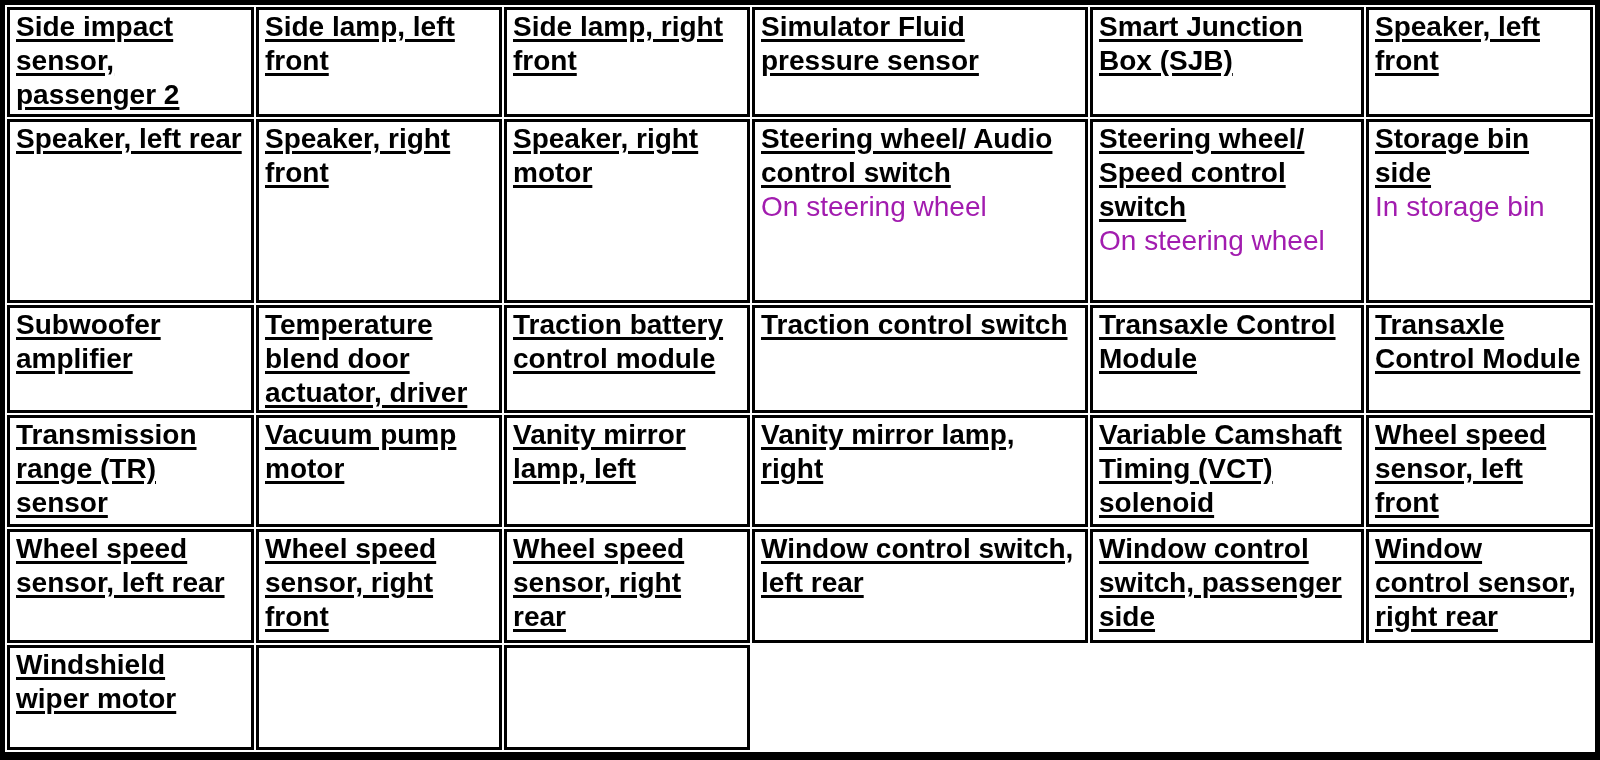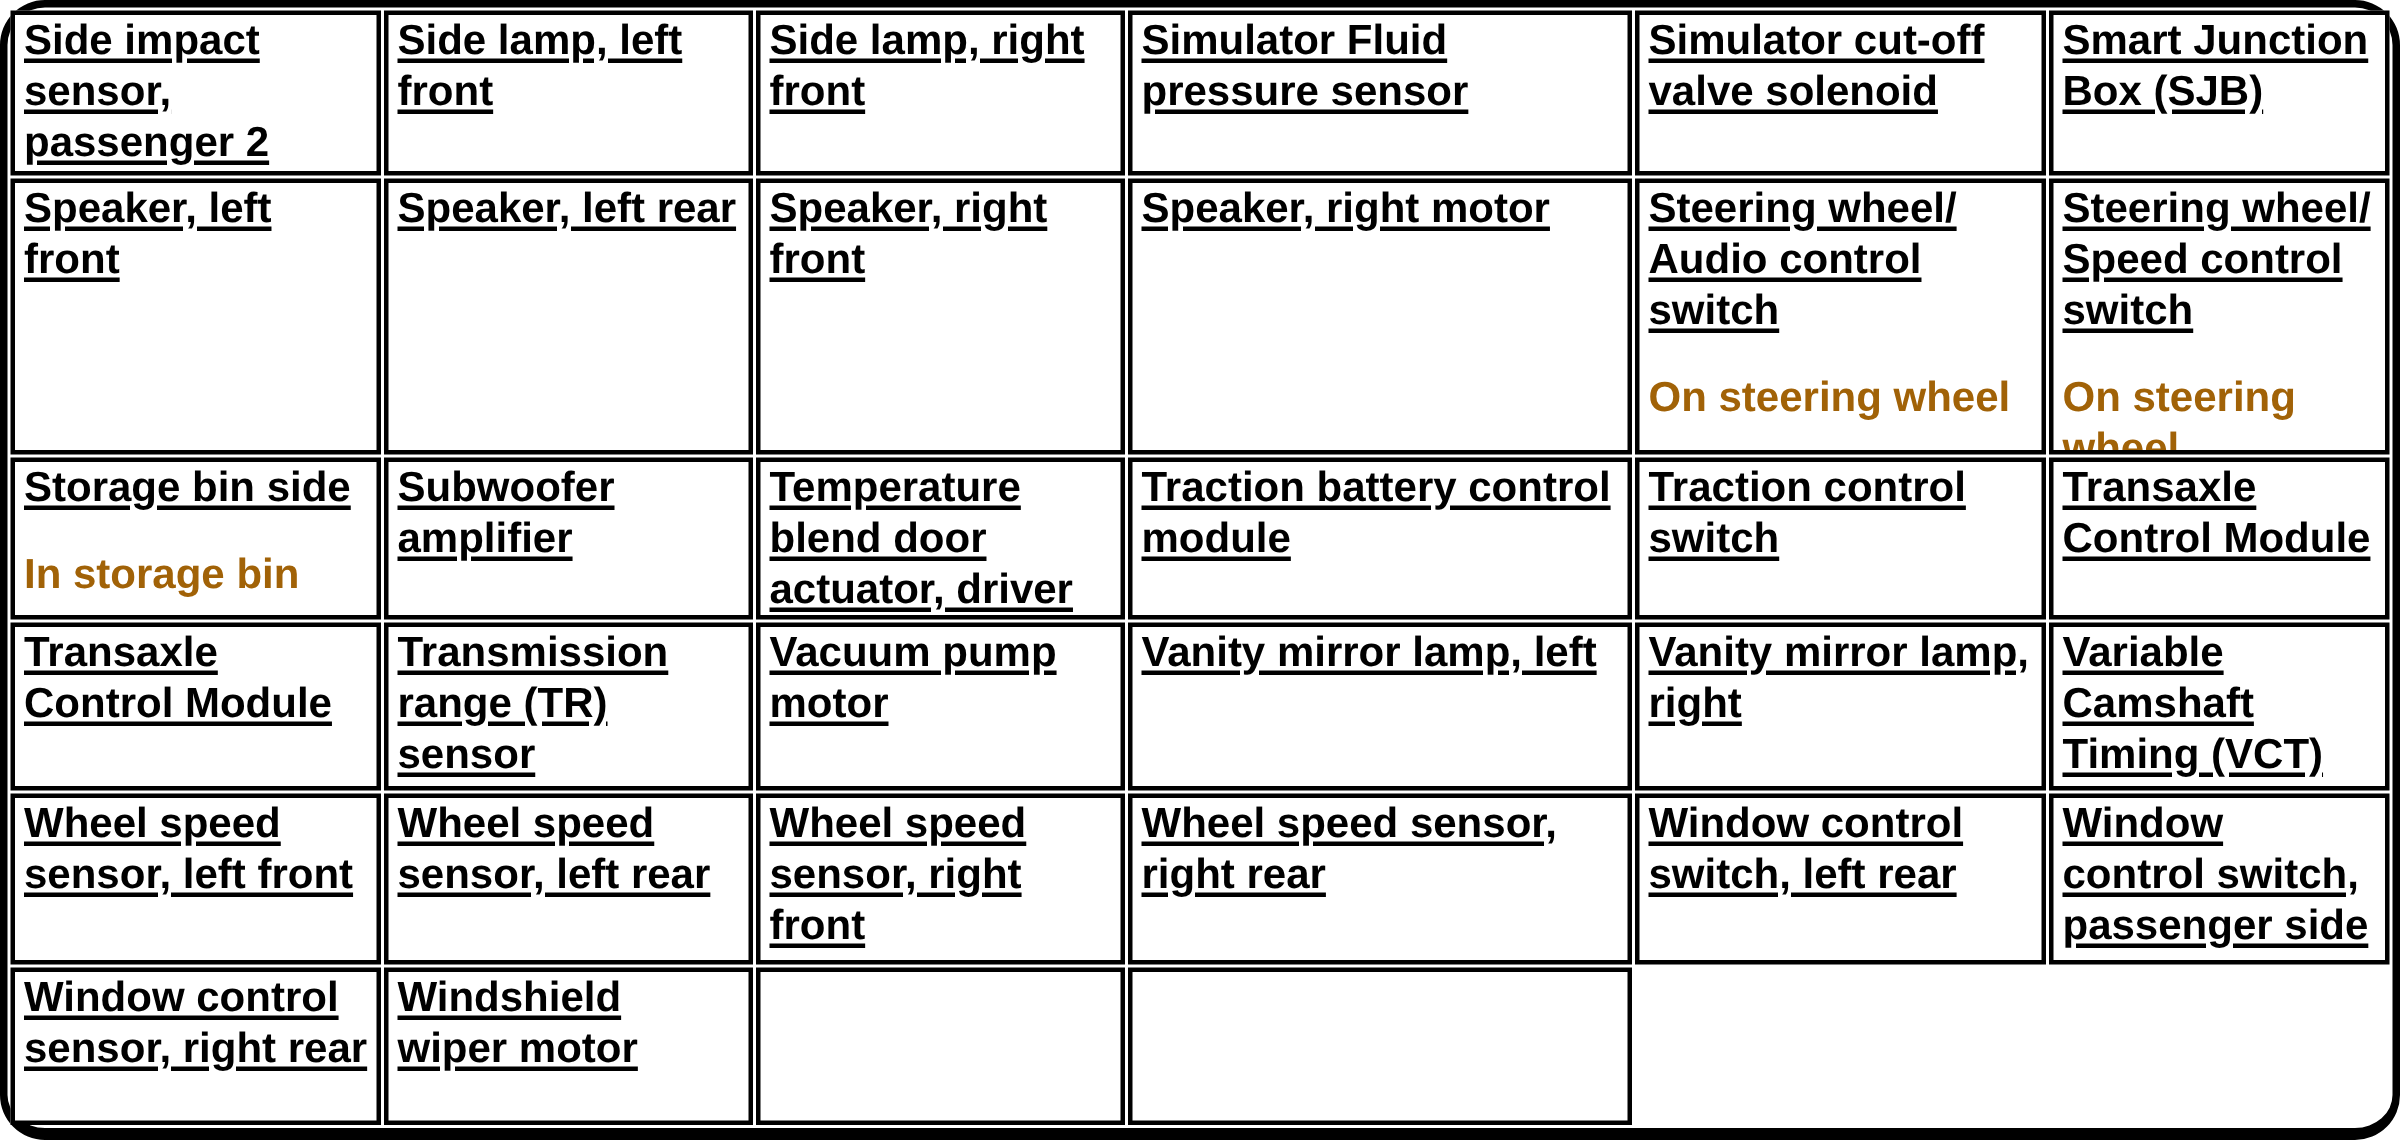--- a/index.html
+++ b/index.html
@@ -17,21 +17,20 @@
     background: #ffffff;
     border-style: solid;
     border-color: #000000;
     border-width: 5px 5px 8px 5px;
     padding: 2px;
     display: grid;
     grid-template-columns: 247px 246px 246px 336px 274px auto;
     grid-template-rows: 110px 184px 108px 112px 114px auto;
     gap: 2px;
     font-family: "Liberation Sans", sans-serif;
-    border-radius: 30px;
   }
   .cell {
     box-sizing: border-box;
     border: 3px solid #000000;
     background: #ffffff;
     color: #000000;
     padding: 0 6px 2px 6px;
     overflow: hidden;
     font-size: 28px;
     line-height: 34px;
@@ -40,35 +39,33 @@
   }
   .link {
     color: #000000;
     font-weight: bold;
     text-decoration: underline;
     text-decoration-thickness: 3px;
     text-underline-offset: 3px;
     cursor: pointer;
   }
   .note {
-    color: #a16207;
-    font-weight: bold;
+    color: #a21caf;
+    font-weight: normal;
     text-decoration: none;
-    margin-top: 24px;
   }
 </style>
 </head>
 <body>
 
 <div id="grid" class="index-table">
     <div class="cell"><a class="link">Side impact sensor, passenger 2</a></div>
     <div class="cell"><a class="link">Side lamp, left front</a></div>
     <div class="cell"><a class="link">Side lamp, right front</a></div>
     <div class="cell"><a class="link">Simulator Fluid pressure sensor</a></div>
-    <div class="cell"><a class="link">Simulator cut-off valve solenoid</a></div>
     <div class="cell"><a class="link">Smart Junction Box (SJB)</a></div>
     <div class="cell"><a class="link">Speaker, left front</a></div>
     <div class="cell"><a class="link">Speaker, left rear</a></div>
     <div class="cell"><a class="link">Speaker, right front</a></div>
     <div class="cell"><a class="link">Speaker, right motor</a></div>
     <div class="cell"><a class="link">Steering wheel/ Audio control switch</a><div class="note">On steering wheel</div></div>
     <div class="cell"><a class="link">Steering wheel/ Speed control switch</a><div class="note">On steering wheel</div></div>
     <div class="cell"><a class="link">Storage bin side</a><div class="note">In storage bin</div></div>
     <div class="cell"><a class="link">Subwoofer amplifier</a></div>
     <div class="cell"><a class="link">Temperature blend door actuator, driver</a></div>

